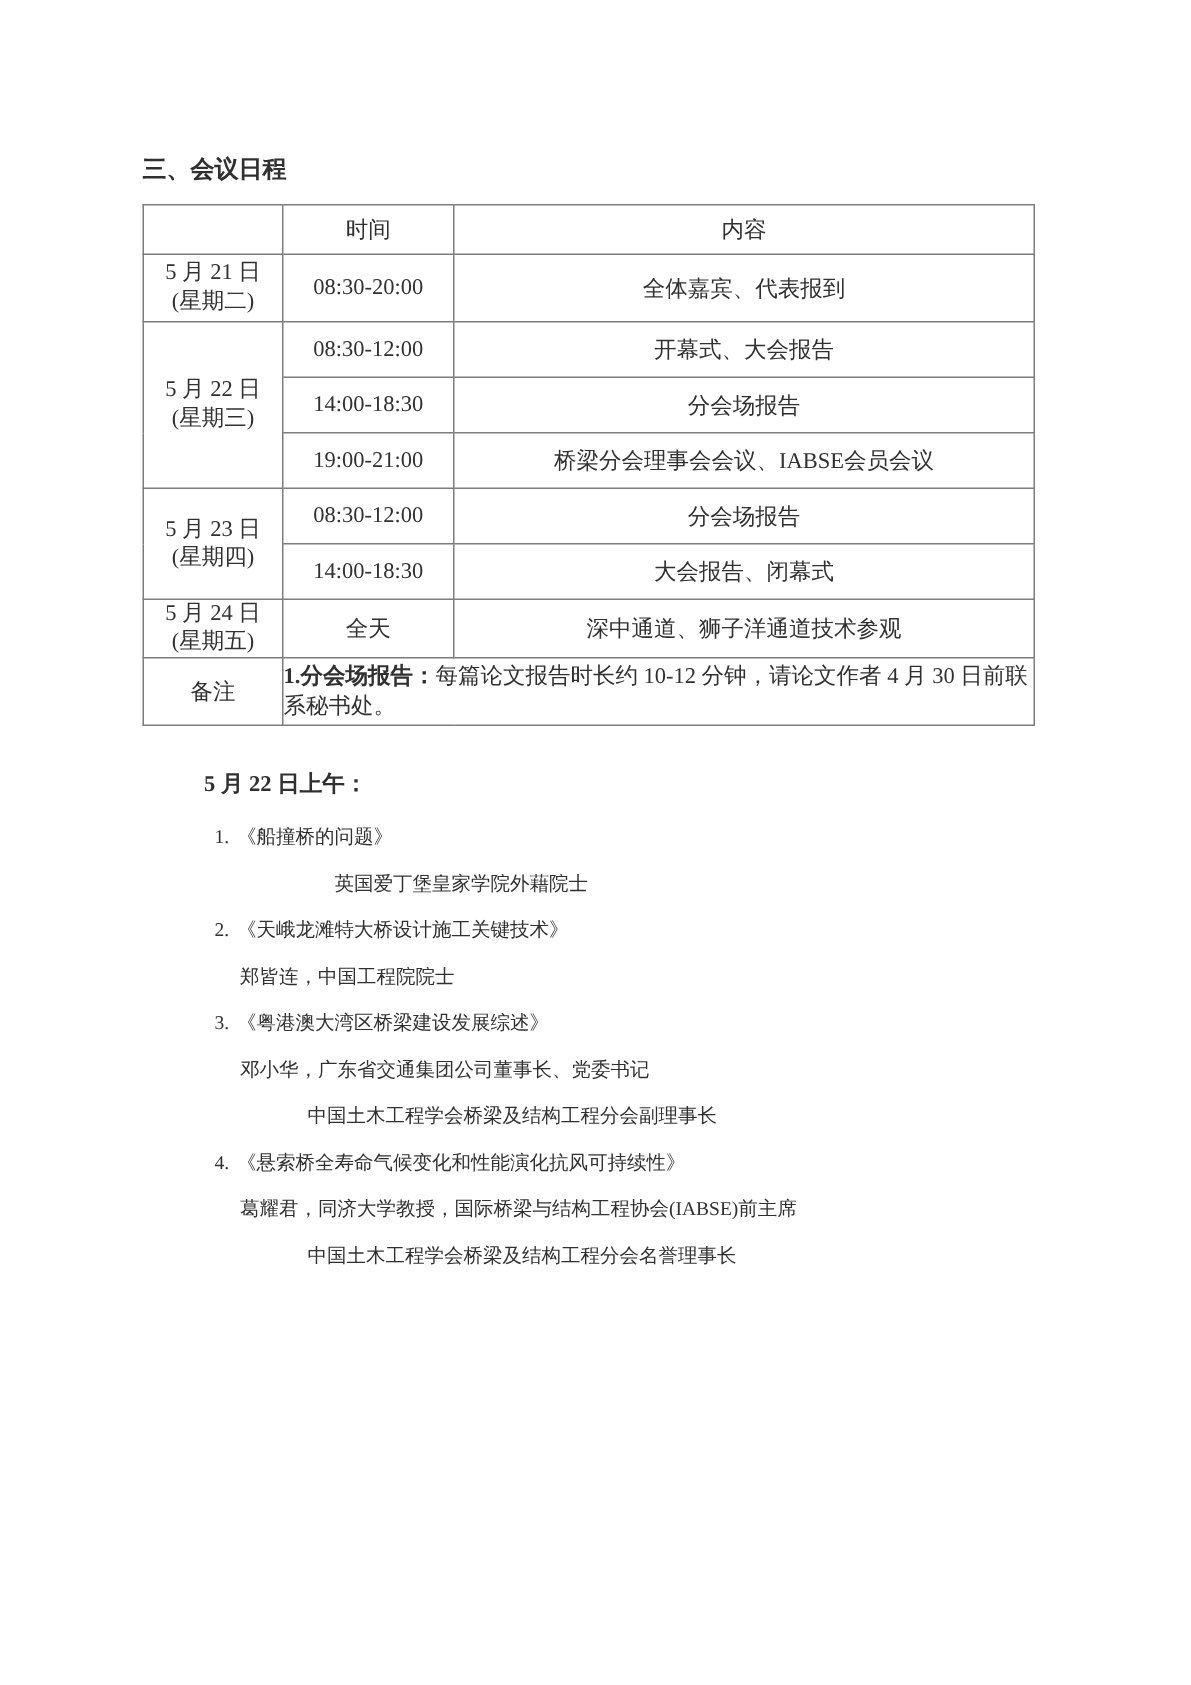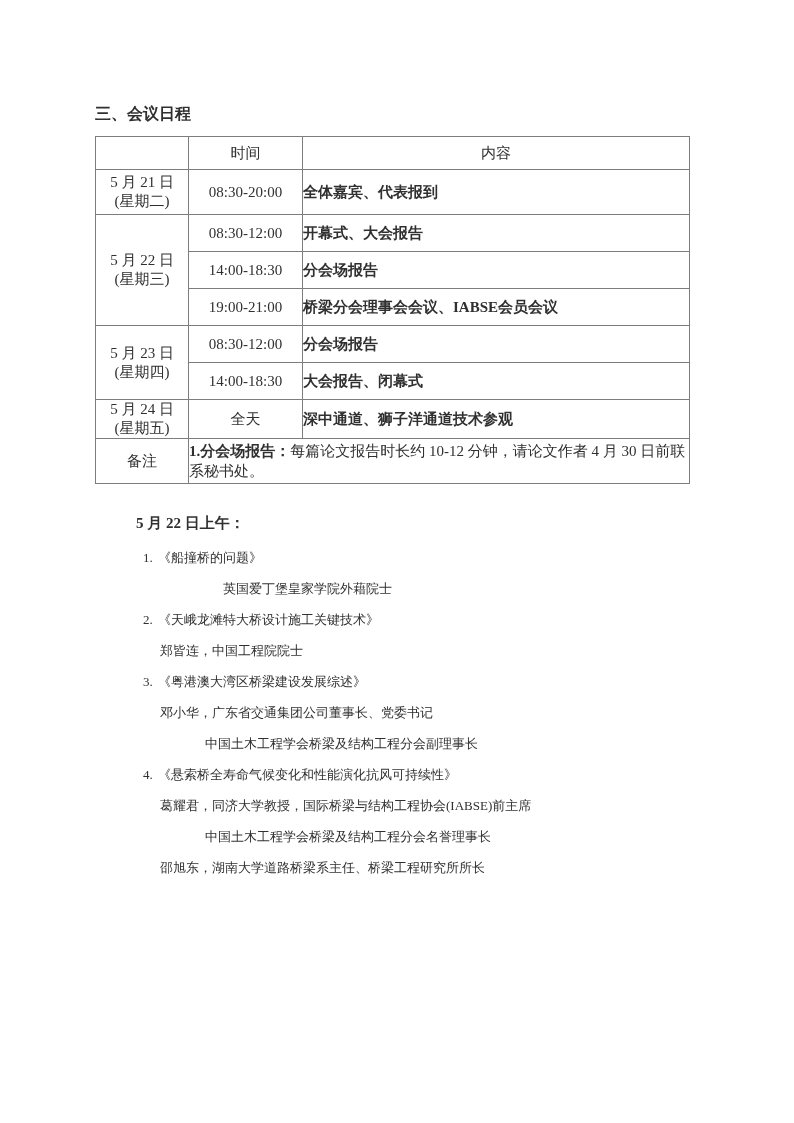--- a/index.html
+++ b/index.html
@@ -42,21 +42,21 @@
   table.schedule th {
     font-weight: normal;
     height: 33px;
     text-align: center;
   }
   td.date-cell {
     text-align: center;
     line-height: 19px;
   }
   td.time-cell { text-align: center; }
-  td.content-cell { text-align: left; padding: 0 6px 0 10px; font-weight: bold; }
+  td.content-cell { text-align: center; padding: 0 6px 0 10px; }
   tr.slot-row { height: 37px; }
   tr.slot-row.tall { height: 45px; }
   tr.note-row { height: 45px; }
   td.note-label { text-align: center; }
   td.note-cell {
     text-align: left;
     padding: 2px 8px 2px 10px;
     line-height: 20px;
   }
   .note-prefix { font-weight: bold; }
@@ -177,17 +177,16 @@
       </div>
       <div class="report-line speaker">邓小华，广东省交通集团公司董事长、党委书记</div>
       <div class="report-line affil">中国土木工程学会桥梁及结构工程分会副理事长</div>
 
       <div class="report-line num-line">
         <span class="num">4.</span><span>《悬索桥全寿命气候变化和性能演化抗风可持续性》</span>
       </div>
       <div class="report-line speaker">葛耀君，同济大学教授，国际桥梁与结构工程协会(IABSE)前主席</div>
       <div class="report-line affil">中国土木工程学会桥梁及结构工程分会名誉理事长</div>
 
-      <div class="report-line speaker">邵旭东，湖南大学道路桥梁系主任、桥梁工程研究所所长</div>
     </div>
 
   </div>
 </div>
 
 </body></html>

